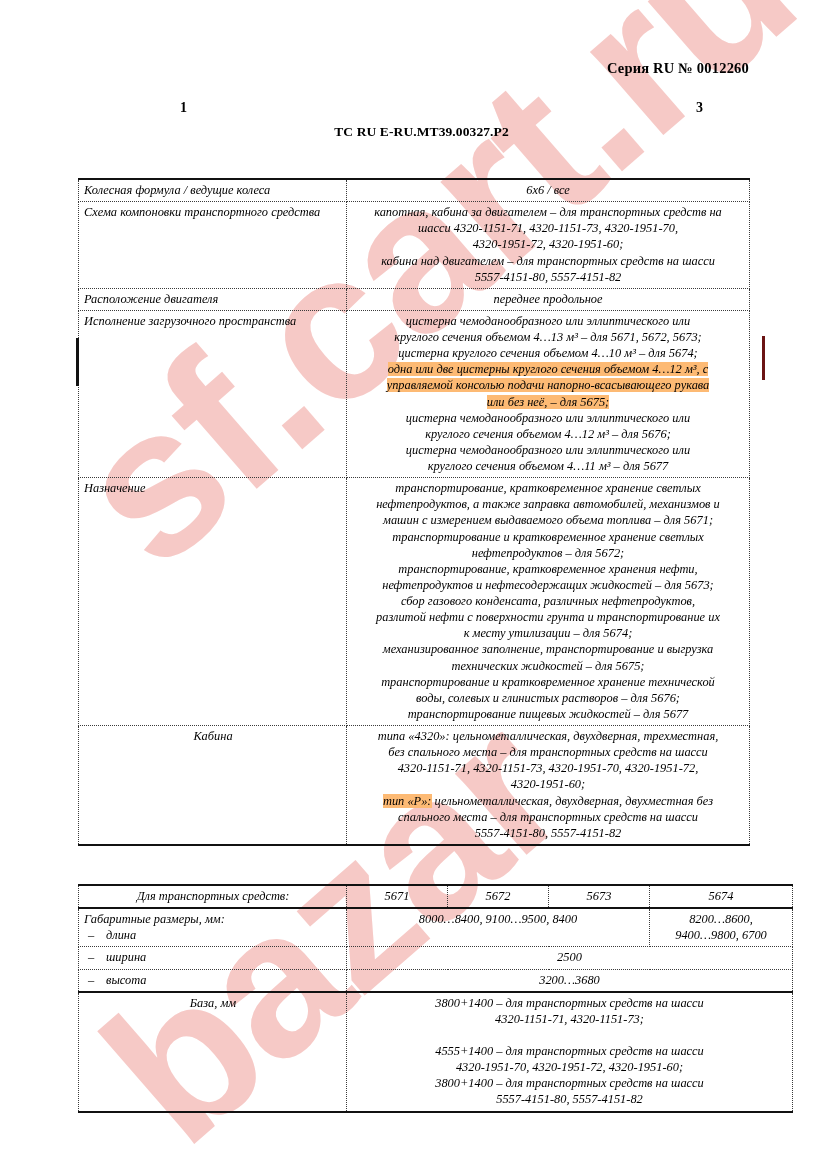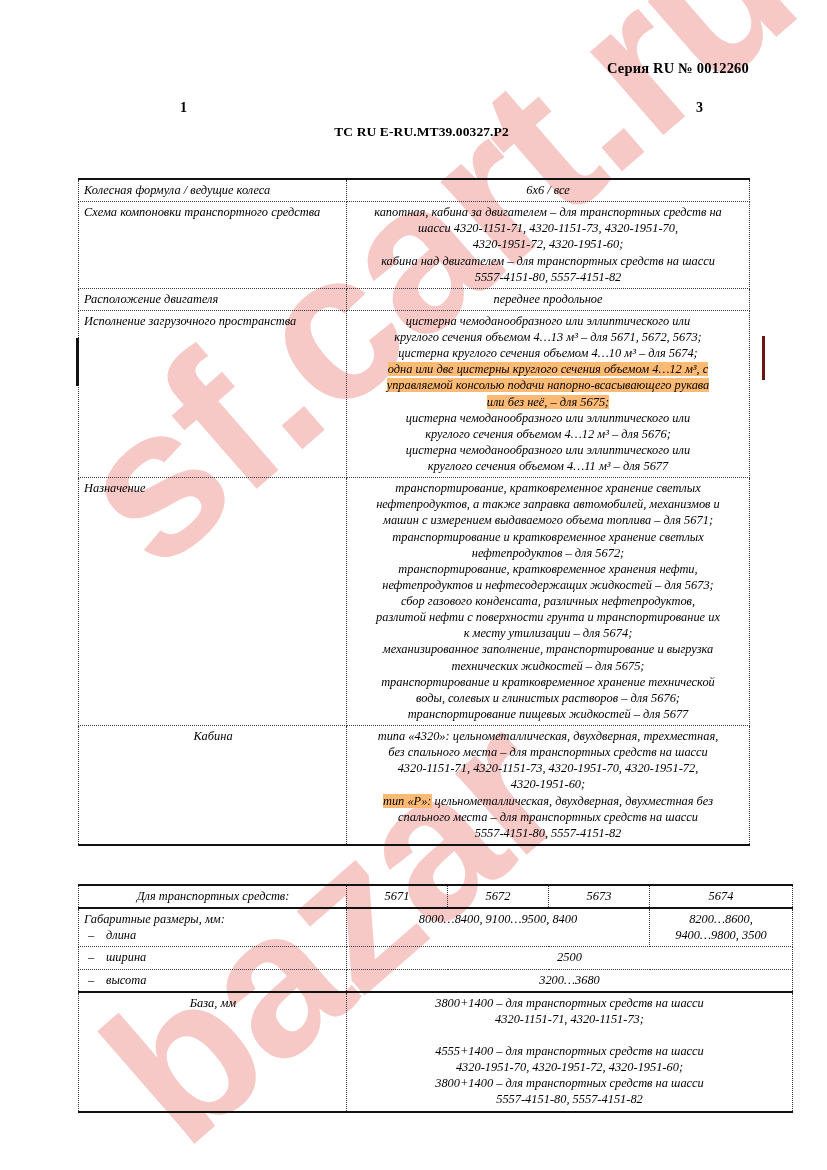--- a/index.html
+++ b/index.html
@@ -252,21 +252,21 @@
             <td class="val hdr-c thick-top thick-bot" style="width: 134px;">5674</td>
           </tr>
           <tr>
             <td class="lbl">
               <span class="ln">Габаритные размеры, мм:</span>
               <span class="dash-item">длина</span>
             </td>
             <td class="val" colspan="3">8000…8400, 9100…9500, 8400</td>
             <td class="val">
               <span class="ln">8200…8600,</span>
-              <span class="ln">9400…9800, 3500</span>
+              <span class="ln">9400…9800, 6700</span>
             </td>
           </tr>
           <tr>
             <td class="lbl">
               <span class="dash-item">ширина</span>
             </td>
             <td class="val" colspan="4">2500</td>
           </tr>
           <tr>
             <td class="lbl">

